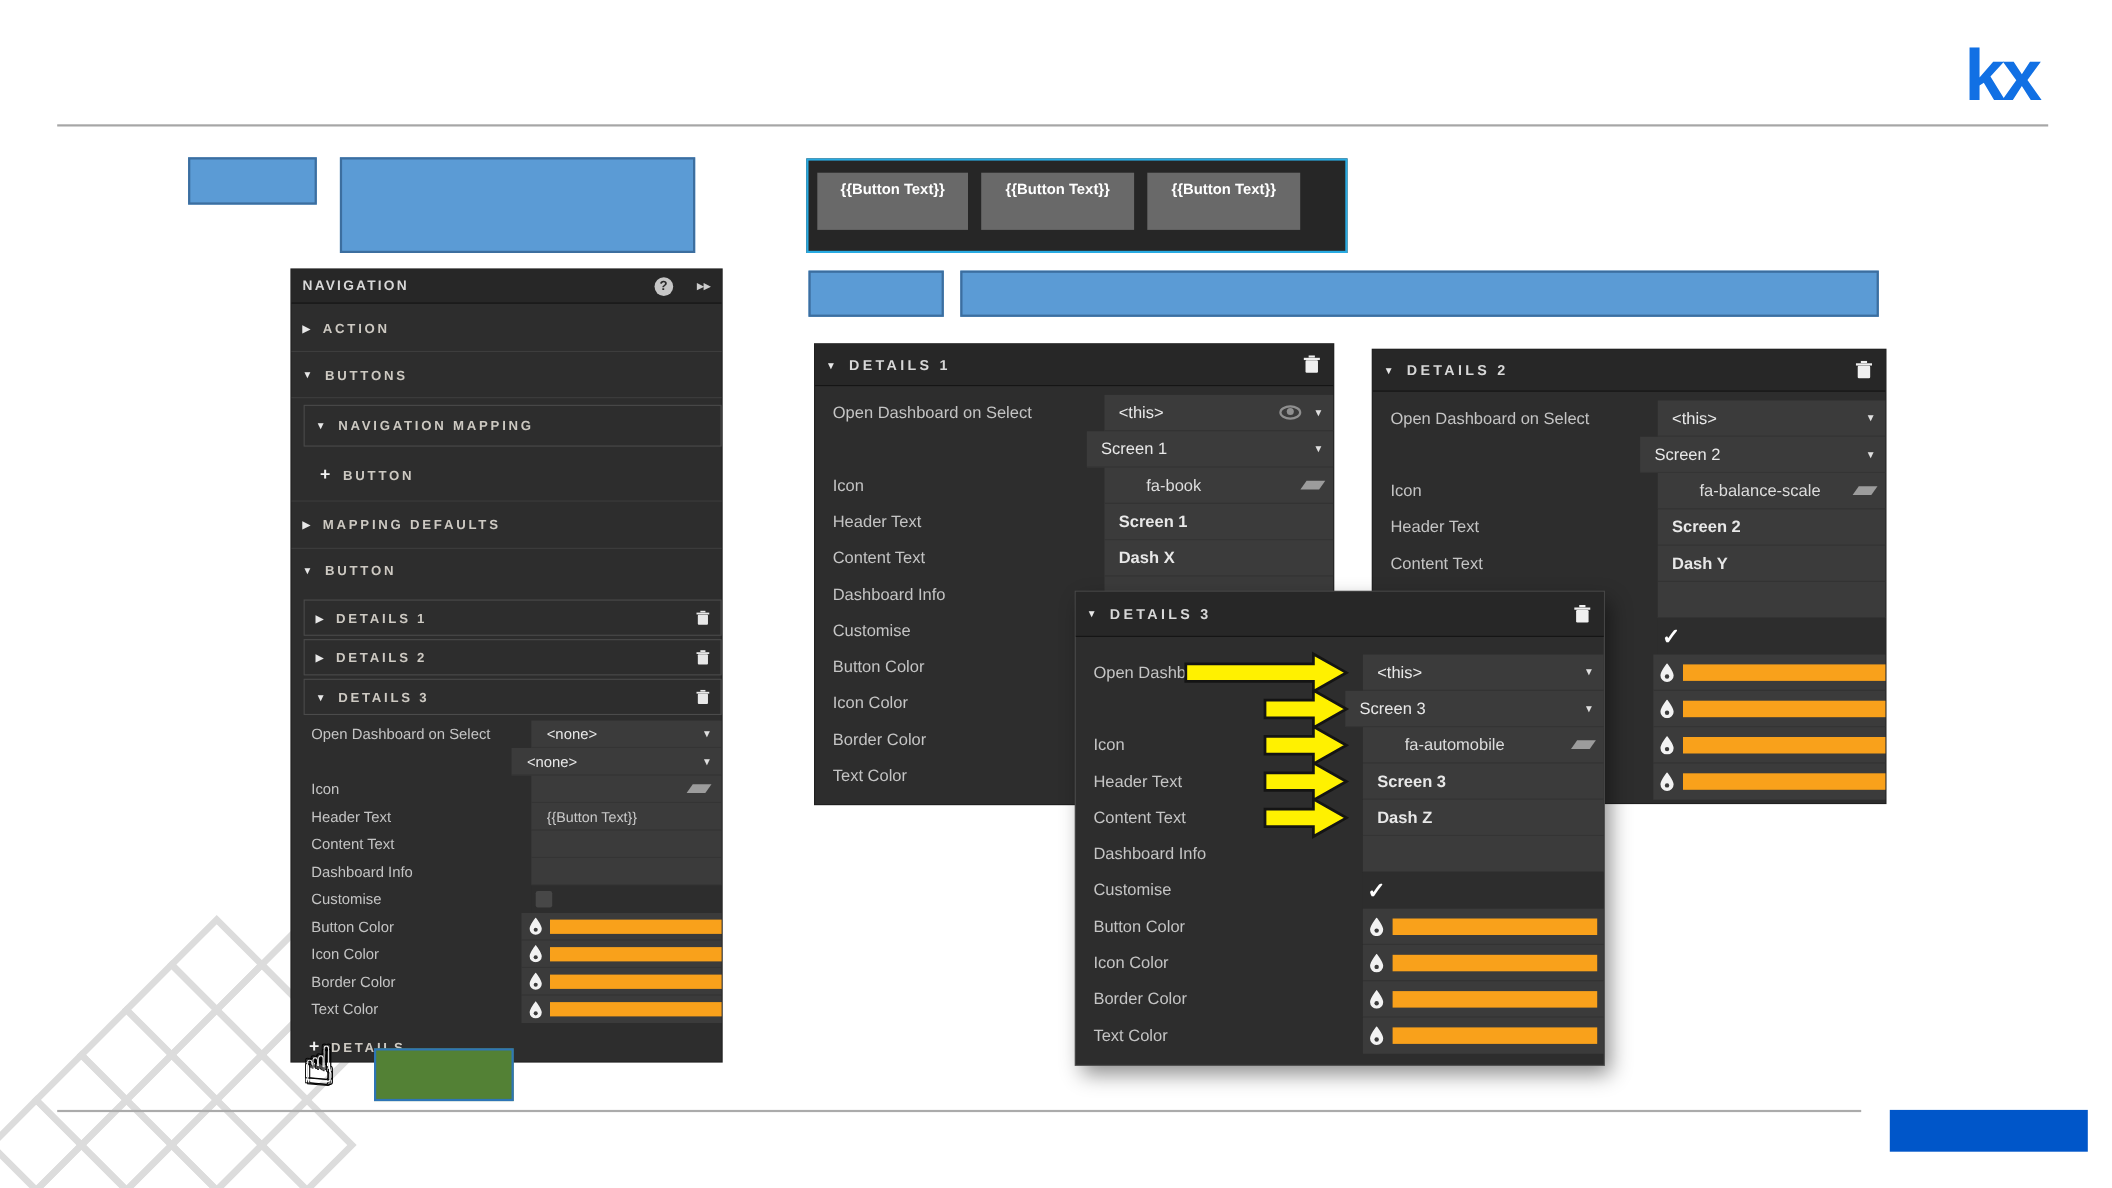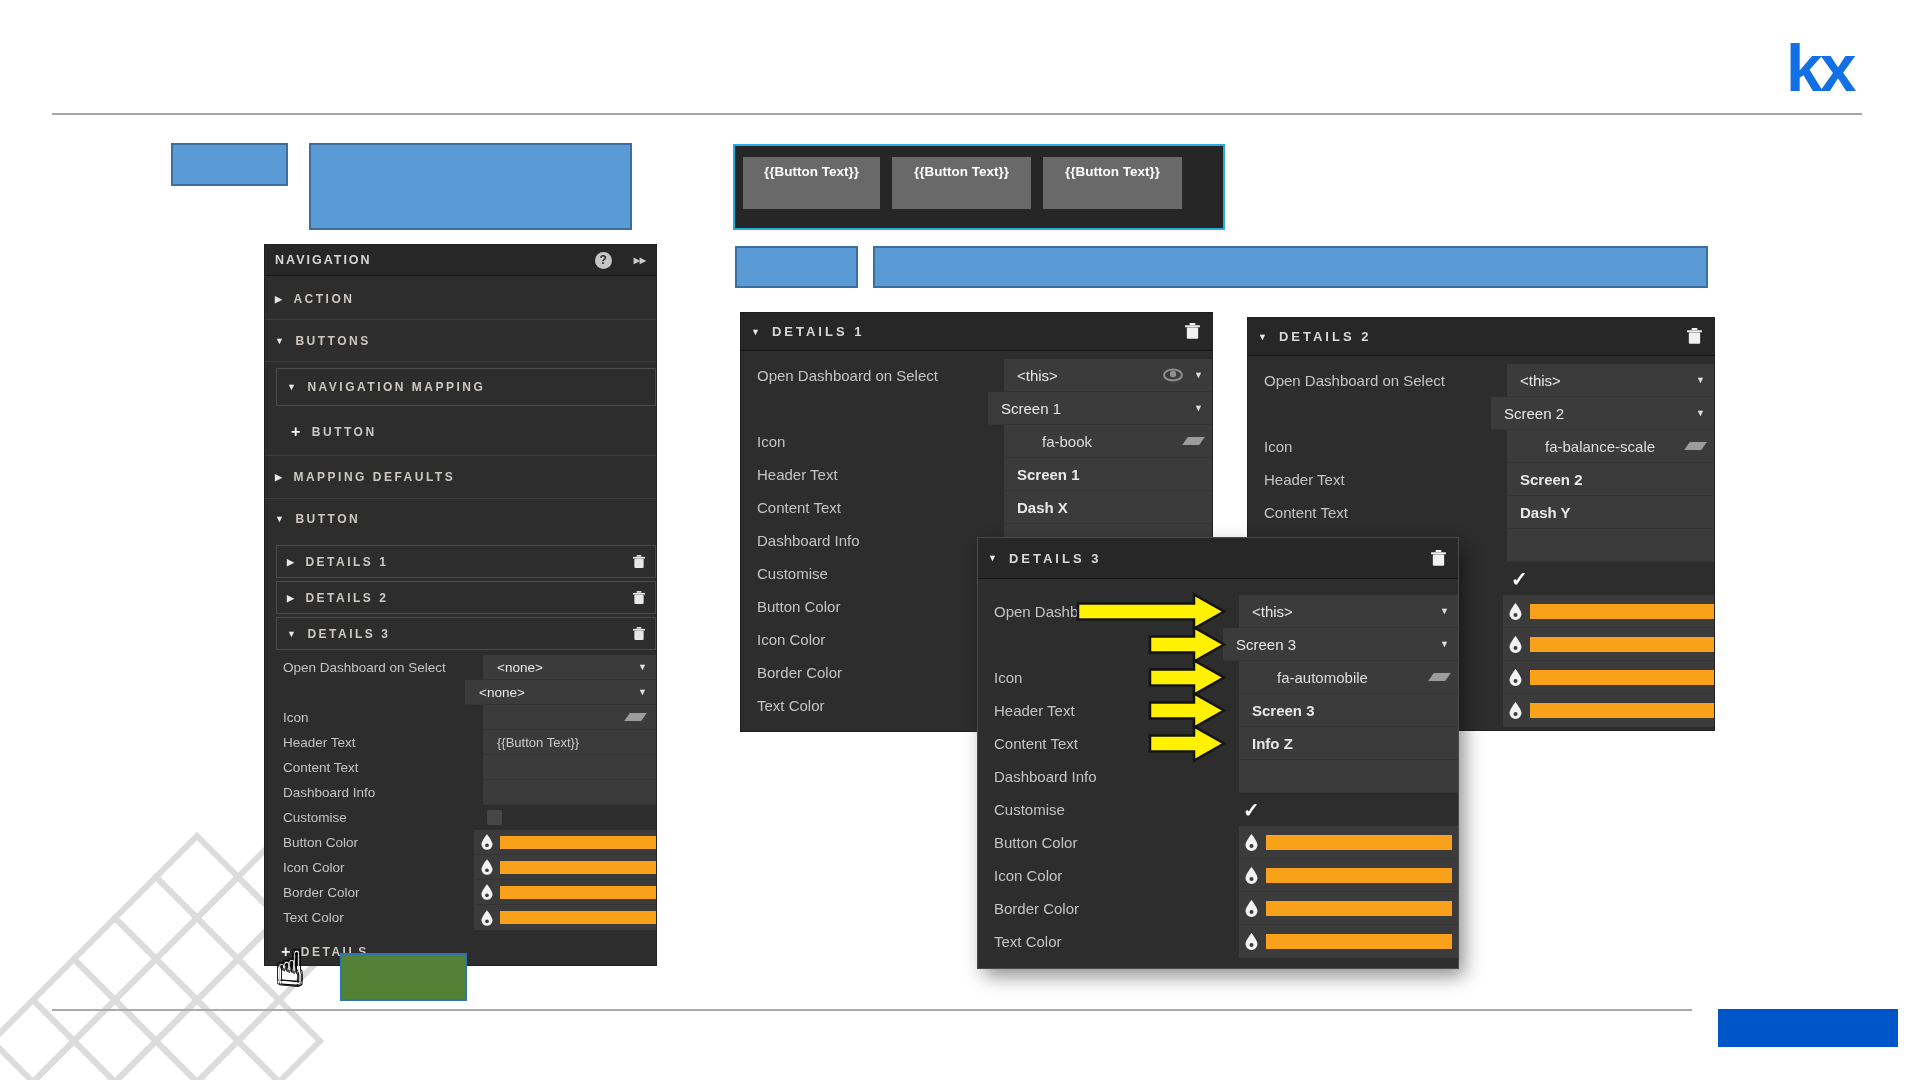--- a/index.html
+++ b/index.html
@@ -478,21 +478,21 @@
   </div>
   <div class="row" style="top:156px;height:33px;">
     <div class="lblc d-lbl" style="width:245px;">Header Text</div>
     <div class="cell" style="flex:1;">
       <span class="val" style="font-size:15px;margin-left:13px;font-weight:600;">Screen 3</span>
     </div>
   </div>
   <div class="row" style="top:189px;height:33px;">
     <div class="lblc d-lbl" style="width:245px;">Content Text</div>
     <div class="cell" style="flex:1;">
-      <span class="val" style="font-size:15px;margin-left:13px;font-weight:600;">Info Z</span>
+      <span class="val" style="font-size:15px;margin-left:13px;font-weight:600;">Dash Z</span>
     </div>
   </div>
   <div class="row" style="top:222px;height:33px;">
     <div class="lblc d-lbl" style="width:245px;">Dashboard Info</div>
     <div class="cell" style="flex:1;"></div>
   </div>
   <div class="row" style="top:255px;height:33px;">
     <div class="lblc d-lbl" style="width:245px;">Customise</div>
     <div class="cell" style="flex:1;background:#2d2d2d;border-bottom:none;">
       <span class="chk" style="font-size:20px;margin-left:4px;">✓</span>

